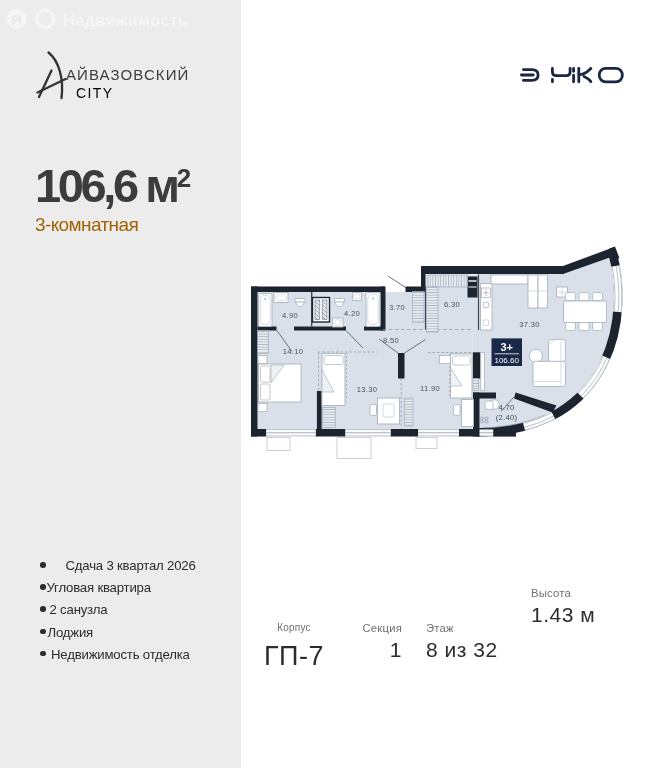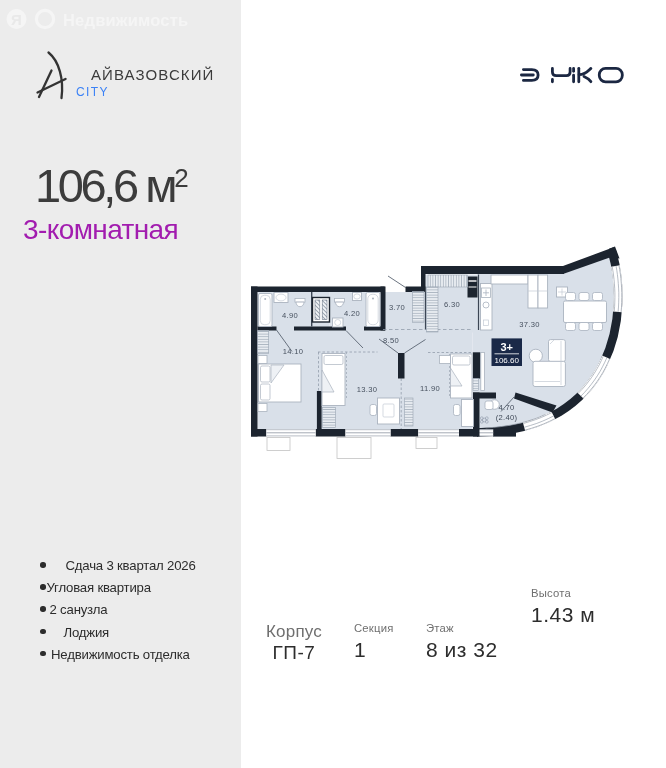--- a/index.html
+++ b/index.html
@@ -16,37 +16,37 @@
 </svg>
 
 <div class="abs" style="left:63px;top:11px;font-size:16.5px;font-weight:bold;color:#f5f5f5;letter-spacing:0.2px">Недвижимость</div>
 
 <svg class="abs" style="left:30px;top:45px" width="45" height="60" viewBox="0 0 45 60">
   <path d="M18.5,7.5 C29,16 34,34 31.5,53" fill="none" stroke="#333" stroke-width="2.3" stroke-linecap="round"></path>
   <path d="M21.5,25.5 L9,52" fill="none" stroke="#333" stroke-width="2.3" stroke-linecap="round"></path>
   <path d="M7.5,47.5 L35.5,34" fill="none" stroke="#333" stroke-width="2.3" stroke-linecap="round"></path>
 </svg>
 
-<div class="abs" style="left:91px;top:66px;font-size:15px;color:#3b3b3b;letter-spacing:1.1px">АЙВАЗОВСКИЙ</div>
-
-<div class="abs" style="left:76px;top:85px;font-size:12px;color:#3b82f6;letter-spacing:1.4px">CITY</div>
-
-<div class="abs" style="left:35px;top:158px;font-size:47px;font-weight:normal;color:#3c3c3c;letter-spacing:-3.4px">106,6 м<span style="font-size:26px;vertical-align:15px;letter-spacing:0">2</span></div>
-
-<div class="abs" style="left:23px;top:214px;font-size:28px;color:#a21caf;letter-spacing:-0.6px">3-комнатная</div>
+<div class="abs" style="left:66px;top:66px;font-size:15px;color:#3b3b3b;letter-spacing:1.1px">АЙВАЗОВСКИЙ</div>
+
+<div class="abs" style="left:76px;top:85px;font-size:14px;color:#000000;letter-spacing:1.4px">CITY</div>
+
+<div class="abs" style="left:35px;top:158px;font-size:47px;font-weight:bold;color:#3c3c3c;letter-spacing:-3.4px">106,6 м<span style="font-size:26px;vertical-align:15px;letter-spacing:0">2</span></div>
+
+<div class="abs" style="left:35px;top:214px;font-size:19px;color:#a16207;letter-spacing:-0.6px">3-комнатная</div>
 
 <div class="abs" style="left:40px;top:558px;font-size:13.2px;color:#2c2c2c;letter-spacing:-0.2px">
 
   <div style="height:22.2px"><span style="display:inline-block;width:5.5px;height:5.5px;border-radius:50%;background:#2c2c2c;vertical-align:2.5px"></span><span style="margin-left:20px">Сдача 3 квартал 2026</span></div>
 
   <div style="height:22.2px"><span style="display:inline-block;width:5.5px;height:5.5px;border-radius:50%;background:#2c2c2c;vertical-align:2.5px"></span><span style="margin-left:1px">Угловая квартира</span></div>
 
   <div style="height:22.2px"><span style="display:inline-block;width:5.5px;height:5.5px;border-radius:50%;background:#2c2c2c;vertical-align:2.5px"></span><span style="margin-left:4px">2 санузла</span></div>
 
-  <div style="height:22.2px"><span style="display:inline-block;width:5.5px;height:5.5px;border-radius:50%;background:#2c2c2c;vertical-align:2.5px"></span><span style="margin-left:18px">Лоджия</span></div>
+  <div style="height:22.2px"><span style="display:inline-block;width:5.5px;height:5.5px;border-radius:50%;background:#2c2c2c;vertical-align:2.5px"></span><span style="margin-left:2px">Лоджия</span></div>
 
   <div style="height:22.2px"><span style="display:inline-block;width:5.5px;height:5.5px;border-radius:50%;background:#2c2c2c;vertical-align:2.5px"></span><span style="margin-left:5.5px">Недвижимость отделка</span></div>
 </div>
 
 <svg class="abs" style="left:515px;top:60px" width="115" height="30" viewBox="515 60 115 30">
   <g fill="none" stroke="#1b2742" stroke-width="2.8" stroke-linecap="round">
     <path d="M523.4,69.6 H531.8 Q538.1,69.6 538.1,75 Q538.1,80.4 531.8,80.4 H523.4"></path>
     <path d="M521.4,75 H533.3"></path>
     <path d="M552.4,68.4 V71.8 Q552.4,75.7 556.3,75.7 H566.4 Q570.1,75.7 570.1,72 V68.4"></path>
     <path d="M552.4,79.4 V81.8"></path>
@@ -418,25 +418,25 @@
   <g fill="none" stroke="#97a1b0" stroke-width="0.7">
     <circle cx="484.3" cy="420" r="1.9"></circle>
     <circle cx="481.8" cy="418.2" r="1.4"></circle>
     <circle cx="486.8" cy="418.2" r="1.4"></circle>
     <circle cx="481.8" cy="421.8" r="1.4"></circle>
     <circle cx="486.8" cy="421.8" r="1.4"></circle>
   </g>
 </svg>
 
 <div class="abs" style="left:254px;top:622px;width:80px;text-align:center">
-  <div style="font-size:17px;color:#6f6f6f;letter-spacing:0.2px">Корпус</div>
-  <div style="font-size:19px;color:#2d2d2d;letter-spacing:0.5px;margin-top:0">ГП-7</div>
-</div>
-
-<div class="abs" style="left:354px;top:622px;width:80px;text-align:left">
+  <div style="font-size:10px;color:#6f6f6f;letter-spacing:0.2px">Корпус</div>
+  <div style="font-size:27px;color:#2d2d2d;letter-spacing:0.5px;margin-top:8px">ГП-7</div>
+</div>
+
+<div class="abs" style="left:322px;top:622px;width:80px;text-align:right">
   <div style="font-size:11.3px;color:#6f6f6f;letter-spacing:0.2px">Секция</div>
   <div style="font-size:21px;color:#2d2d2d;letter-spacing:0.5px;margin-top:4px">1</div>
 </div>
 
 <div class="abs" style="left:426px;top:622px;width:80px;text-align:left">
   <div style="font-size:11.3px;color:#6f6f6f;letter-spacing:0.2px">Этаж</div>
   <div style="font-size:21px;color:#2d2d2d;letter-spacing:0.5px;margin-top:4px">8 из 32</div>
 </div>
 
 <div class="abs" style="left:531px;top:587px;width:80px;text-align:left">

